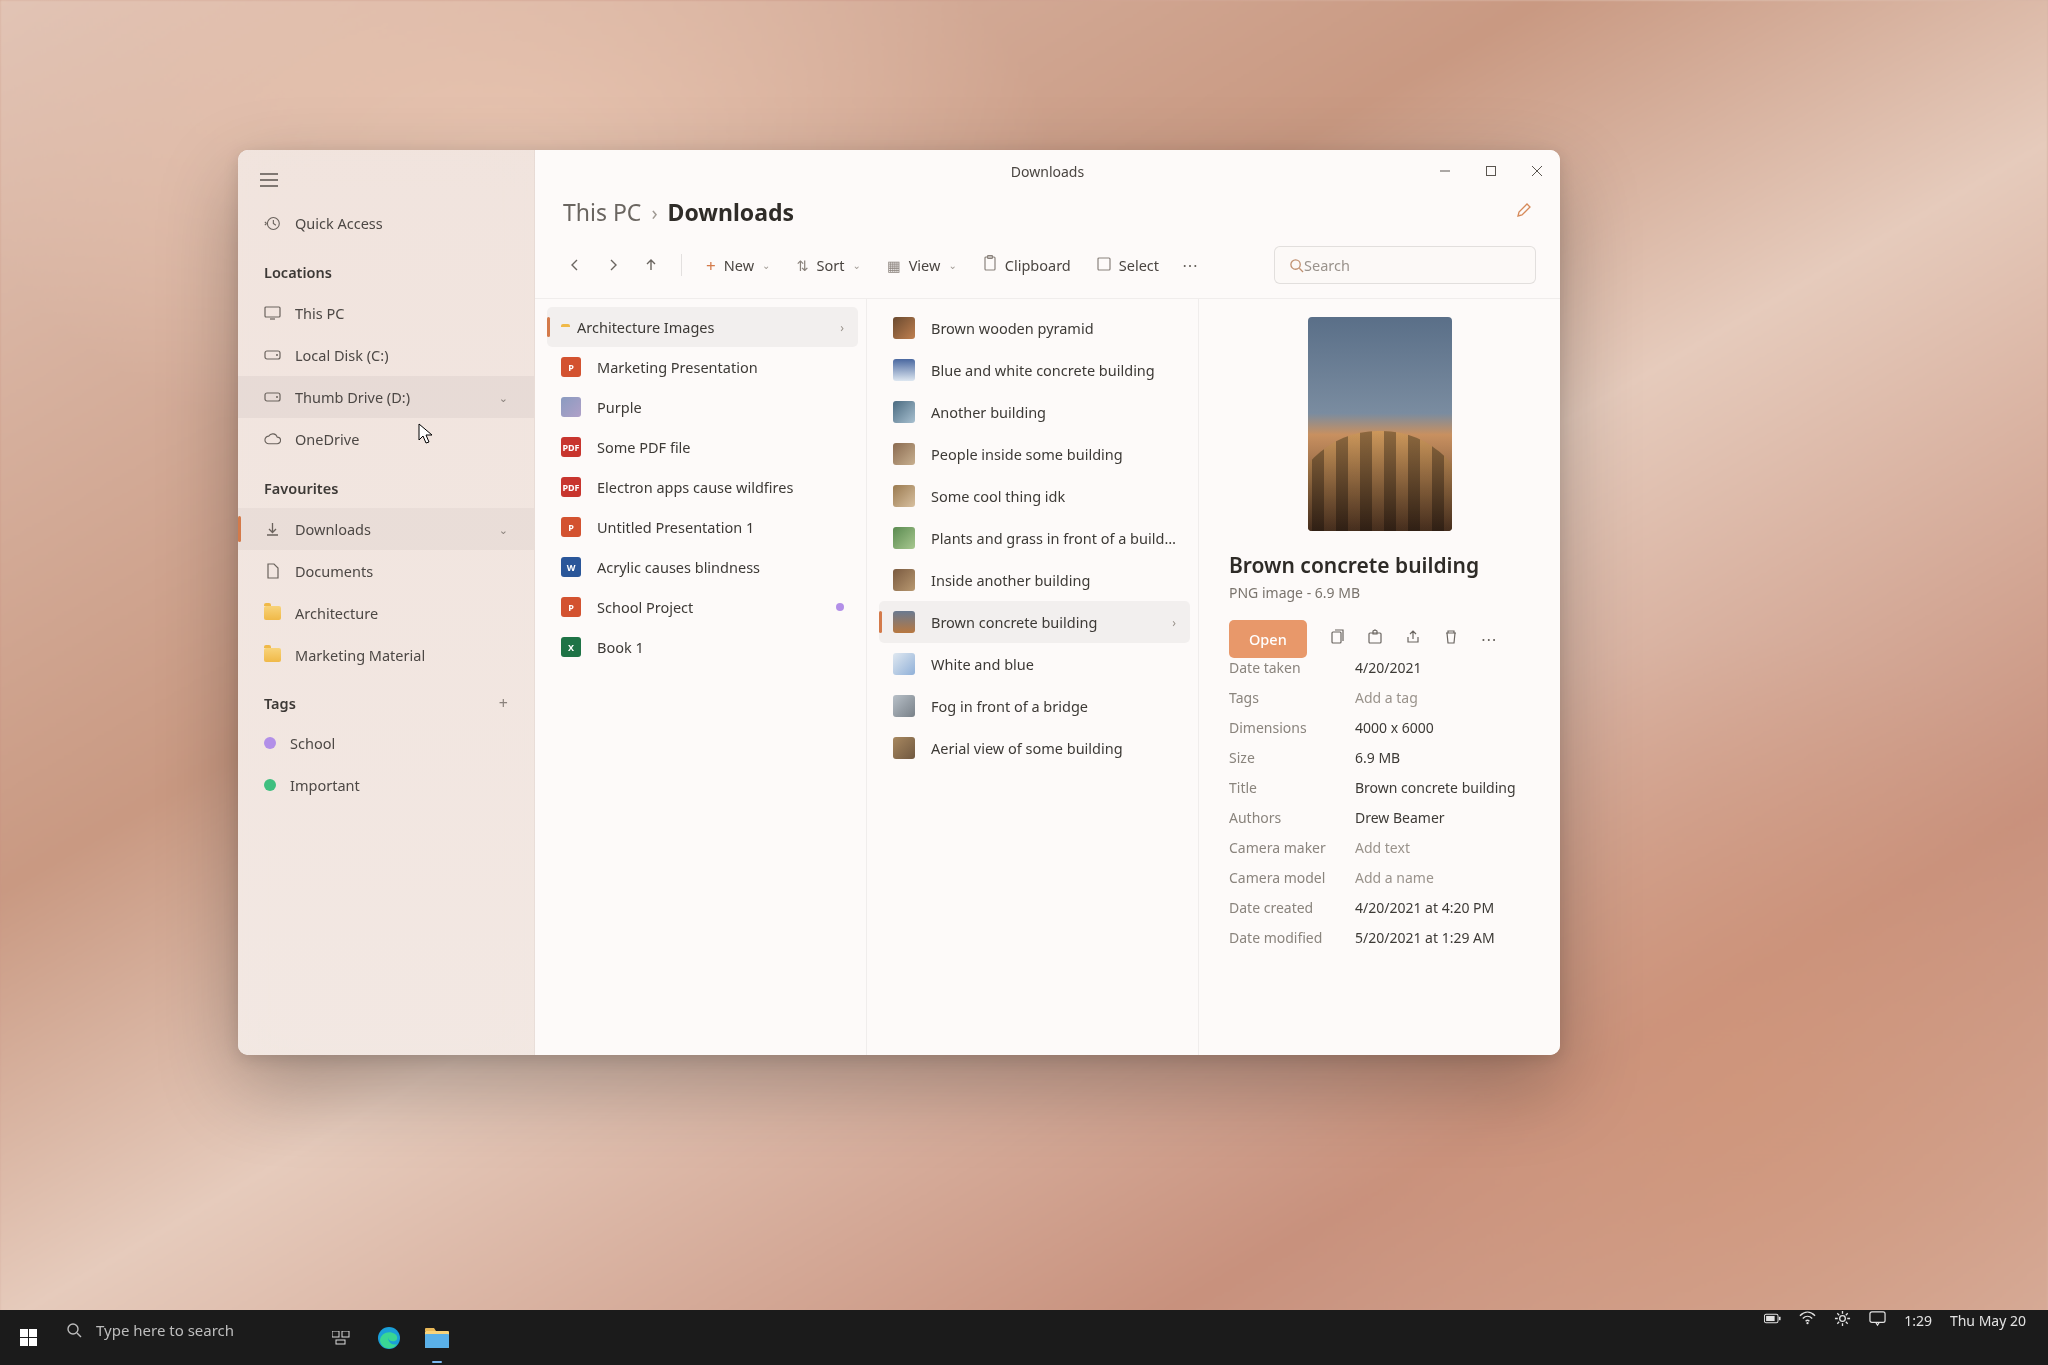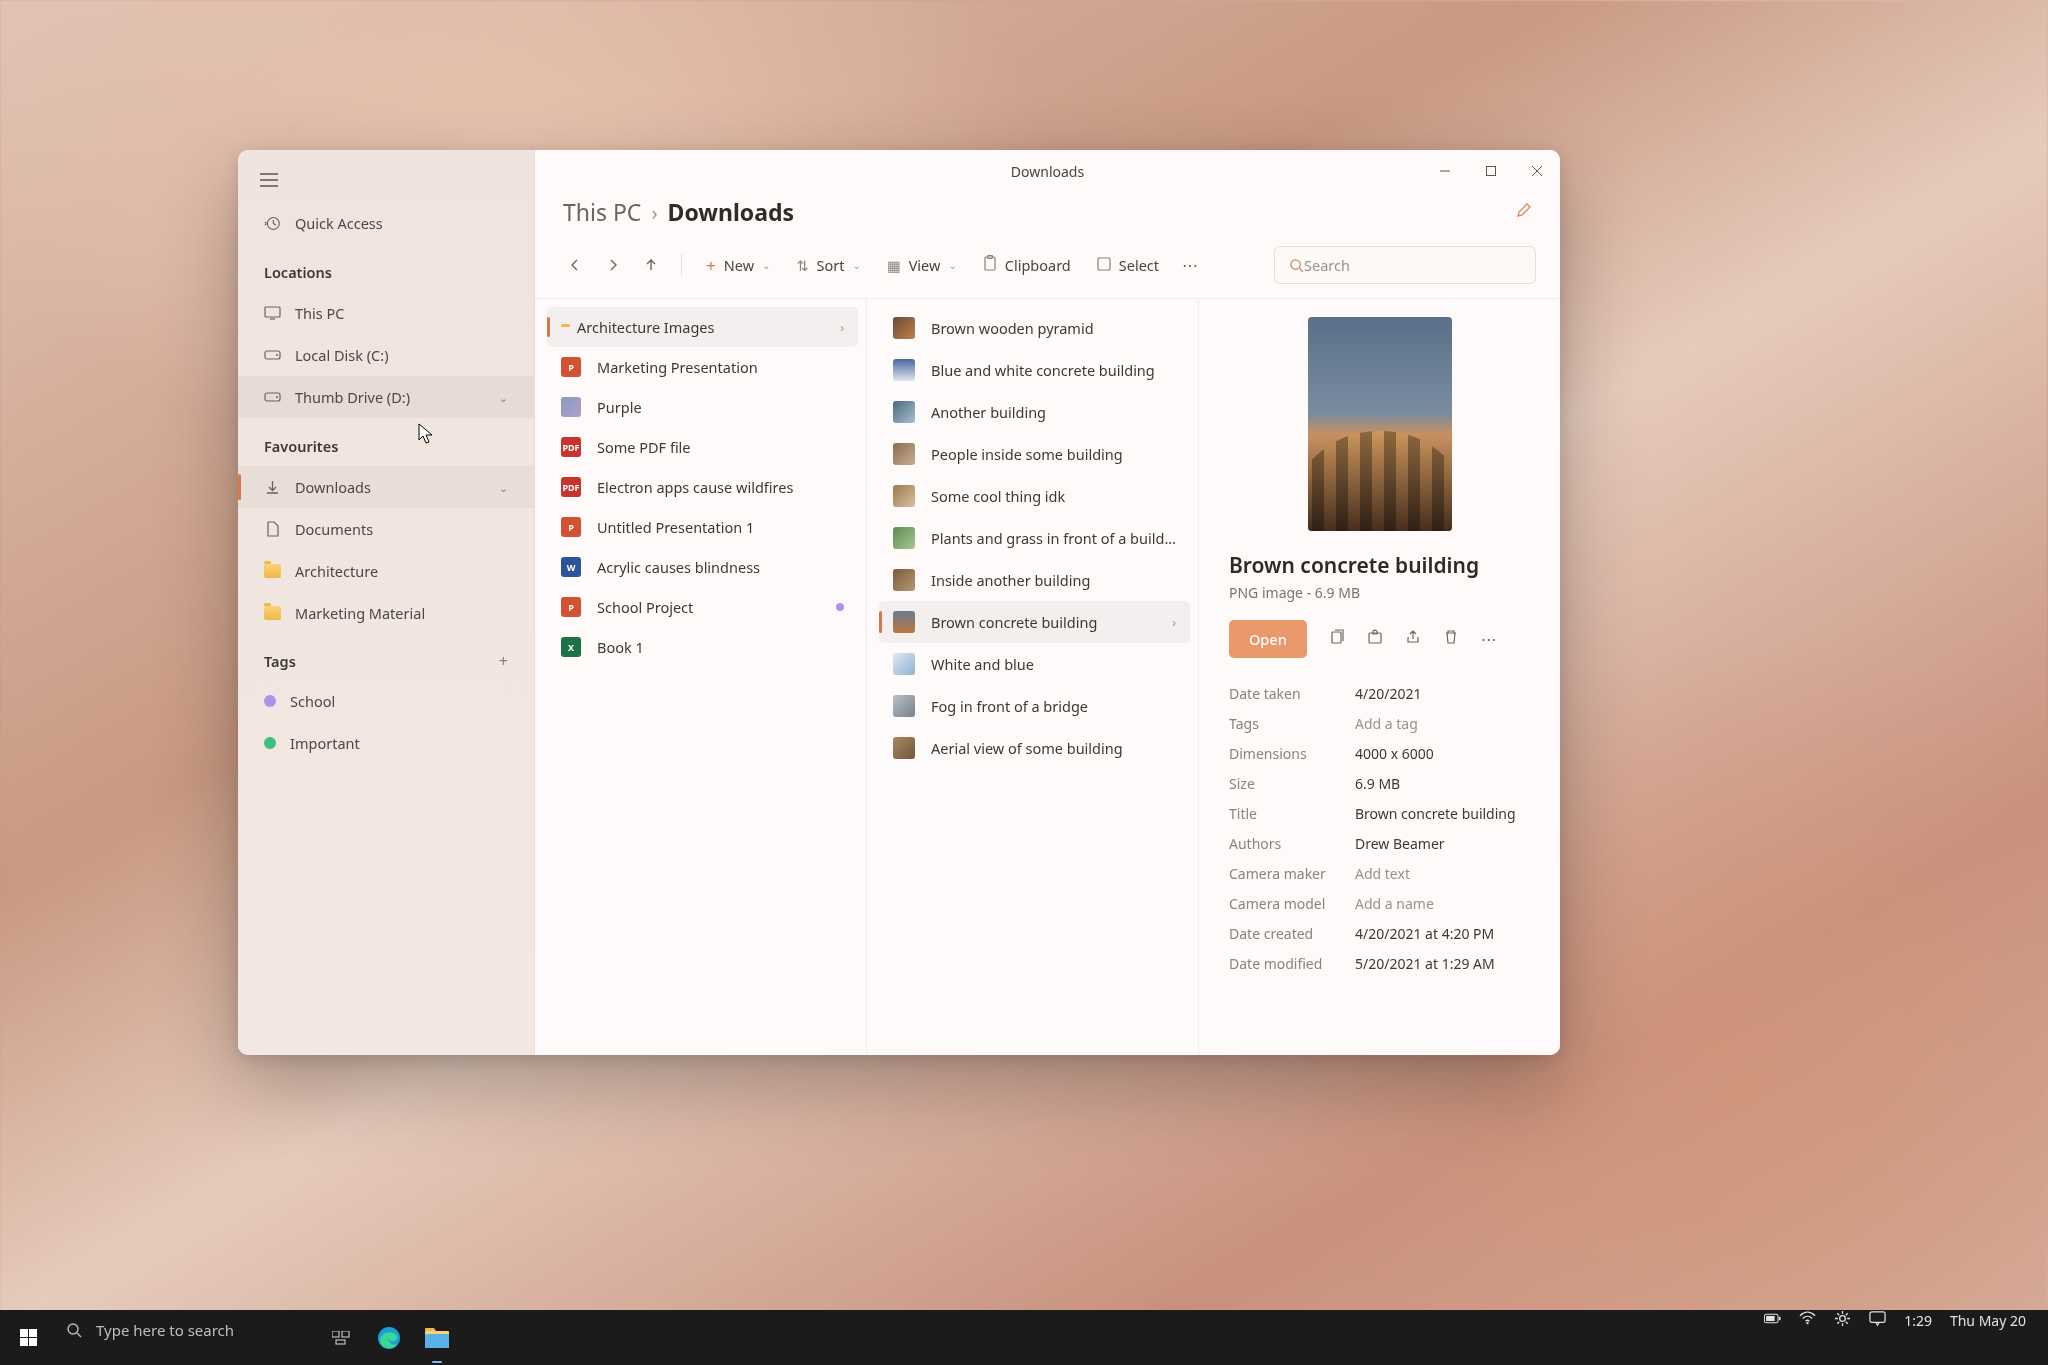--- a/index.html
+++ b/index.html
@@ -122,21 +122,21 @@
   }
   .preview-img::after{
     content:""; position:absolute; left:-20px; right:-20px; bottom:-10px; height:110px;
     background:
       repeating-linear-gradient(90deg, rgba(0,0,0,.35) 0 12px, rgba(0,0,0,.05) 12px 24px),
       linear-gradient(180deg,#d8a060,#3a2418);
     border-radius:90px 90px 0 0;
   }
   .details h2 { font-size:21px; font-weight:600; color:#2e2b27; margin-bottom:4px; }
   .details .sub { font-size:14px; color:#7a746d; margin-bottom:18px;}
-  .action-row { display:flex; align-items:center; gap:22px; margin-bottom:26px;}
+  .action-row { display:flex; align-items:center; gap:22px; }
   .open-btn { background:#e8986a; color:#fff; border:none; padding:9px 20px; border-radius:5px; font-size:14.5px; font-weight:500;}
   .action-icon { color:#6a6560; }
   .action-icon svg{width:16px;height:16px;}
   .meta-grid { display:grid; grid-template-columns: 126px 1fr; row-gap:11px; font-size:14px;}
   .meta-grid .k { color:#8a847d;} .meta-grid .v { color:#3d3a36;}
   .meta-grid .v.placeholder { color:#9a938c;}
   
   .cursor { position:absolute; left:418px; top:423px; width:16px; height:22px; z-index:10;}
   
   .taskbar {
@@ -201,20 +201,28 @@
         </div>
         <div class="side-row hovered">
           <span class="side-icon">
             <svg width="17" height="10" viewBox="0 0 17 10">
               <rect x="1" y="1" width="15" height="8" rx="2" fill="none" stroke="currentColor" stroke-width="1.2"></rect>
               <circle cx="13" cy="5" r="1" fill="currentColor"></circle>
             </svg>
           </span>
           <span>Thumb Drive (D:)</span>
           <span class="chev">⌄</span>
+        </div>
+        <div class="side-row">
+          <span class="side-icon">
+            <svg width="18" height="12" viewBox="0 0 18 12">
+              <path d="M5 11a4 4 0 010-8 5 5 0 019 1 3 3 0 010 7z" fill="none" stroke="currentColor" stroke-width="1.2"></path>
+            </svg>
+          </span>
+          <span>OneDrive</span>
         </div>
       </div>
 
     <div class="side-section-label">Favourites</div>
     <div id="favourites">
         <div class="side-row selected">
           <span class="side-icon">
             <svg width="15" height="15" viewBox="0 0 15 15">
               <path d="M7.5 1v9M4 7l3.5 3.5L11 7M2 13h11" fill="none" stroke="currentColor" stroke-width="1.3"></path>
             </svg>

